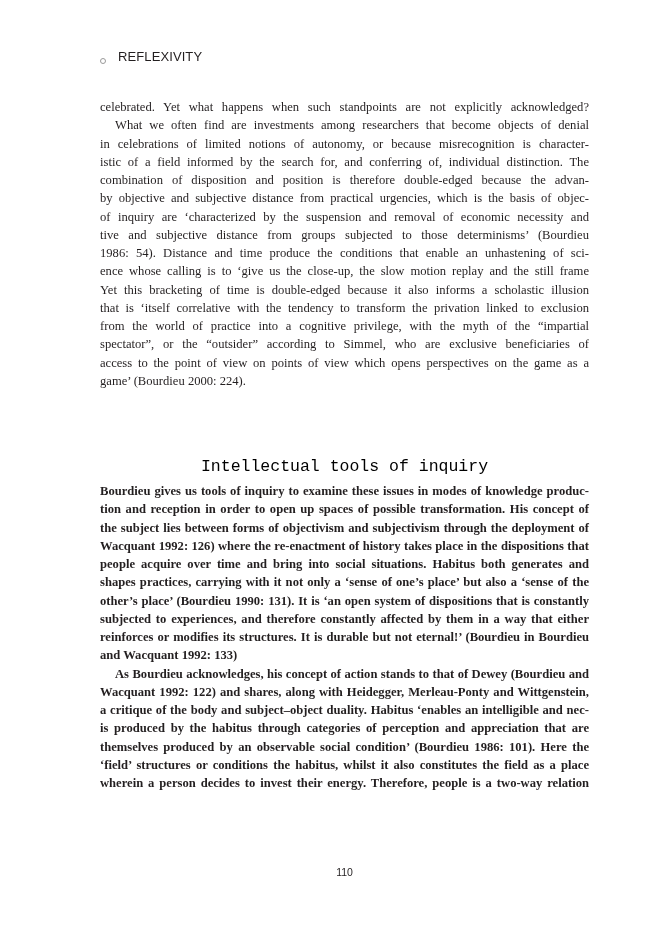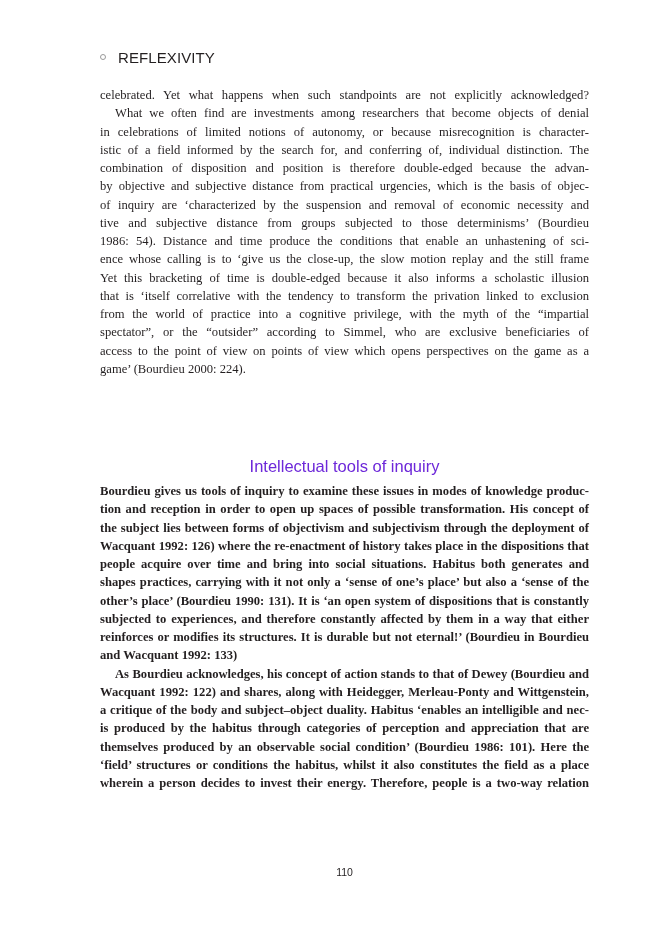--- a/index.html
+++ b/index.html
@@ -2,51 +2,51 @@
 <html><head>
 <meta charset="utf-8">
 <style>
   html, body { margin: 0; padding: 0; }
   body {
     width: 650px; height: 926px; background: #ffffff; position: relative; overflow: hidden;
     font-family: "Liberation Serif", "DejaVu Serif", serif; color: #231f20;
   }
   .running-head {
     position: absolute; left: 100px; top: 50px; height: 14px;
-    display: flex; align-items: center;
-    font-family: "Liberation Sans", "DejaVu Sans", sans-serif; font-size: 15px; letter-spacing: 0.1px; color: #231f20;
+    display: flex; align-items: flex-end;
+    font-family: "Liberation Sans", "DejaVu Sans", sans-serif; font-size: 13px; letter-spacing: 0.1px; color: #231f20;
   }
   .running-head .bullet {
     width: 6px; height: 6px; border: 1.2px solid #9a9a9a; border-radius: 50%; margin-right: 12px; box-sizing: border-box;
   }
   .block { position: absolute; left: 100px; width: 489px; }
   .line {
     height: 18.25px; line-height: 18.25px; font-size: 12.6px;
     text-align: justify; text-align-last: justify; white-space: nowrap; overflow: visible;
   }
   .line.last { text-align-last: left; }
   .line.indent { text-indent: 15px; }
   .heading {
     position: absolute; left: 100px; width: 489px; top: 457px; text-align: center;
-    font-family: Liberation Sans, sans-serif; font-size: 16.5px; color: #6d28d9;
+    font-family: Liberation Mono, monospace; font-size: 16.5px; color: #000000;
   }
   .page-number {
     position: absolute; left: 0; width: 689px; top: 866px; text-align: center;
     font-family: "Liberation Sans", "DejaVu Sans", sans-serif; font-size: 10.5px; color: #231f20;
   }
 </style>
 </head>
 <body>
 
 <div class="running-head">
   <span class="bullet"></span>
   <span>REFLEXIVITY</span>
 </div>
 
-<div class="block" id="section1" style="top:86px;">
+<div class="block" id="section1" style="top:98px;">
     <div>
       <div class="line">celebrated. Yet what happens when such standpoints are not explicitly acknowledged?</div>
     </div>
     <div>
       <div class="line indent">What we often find are investments among researchers that become objects of denial</div>
       <div class="line">in celebrations of limited notions of autonomy, or because misrecognition is character-</div>
       <div class="line">istic of a field informed by the search for, and conferring of, individual distinction. The</div>
       <div class="line">combination of disposition and position is therefore double-edged because the advan-</div>
       <div class="line">by objective and subjective distance from practical urgencies, which is the basis of objec-</div>
       <div class="line">of inquiry are ‘characterized by the suspension and removal of economic necessity and</div>

